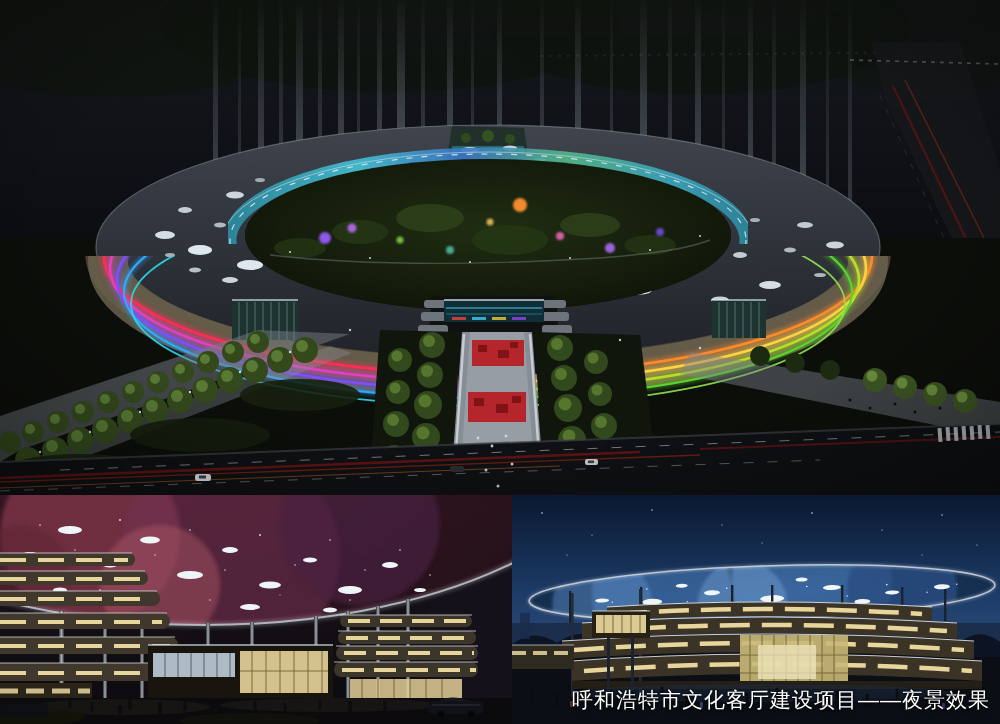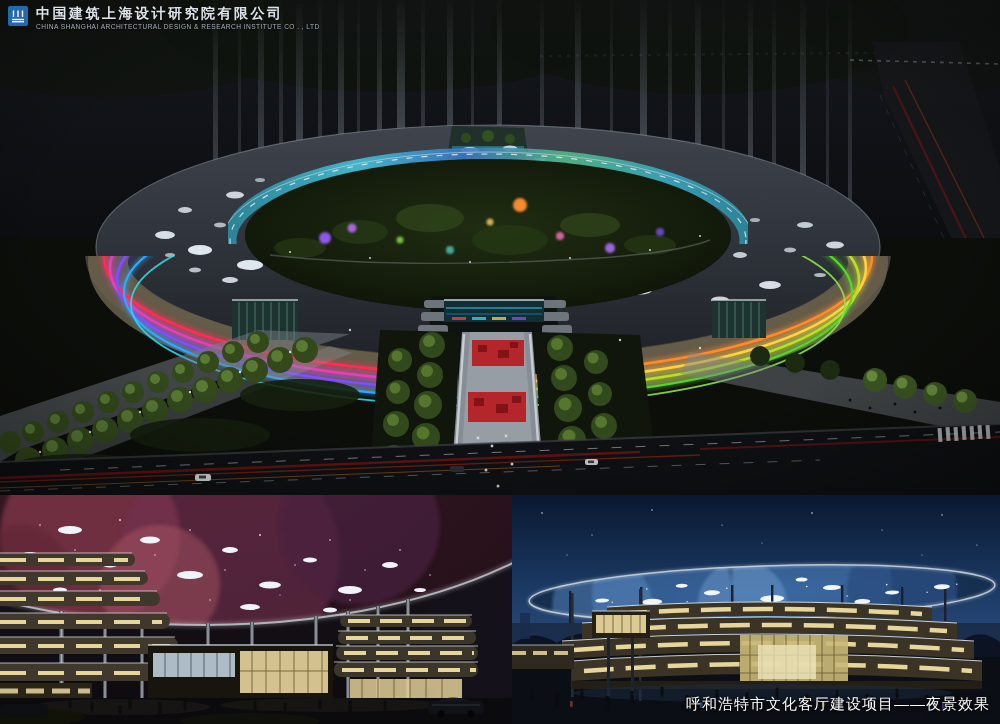--- a/index.html
+++ b/index.html
@@ -11,21 +11,21 @@
   #bl-panel{left:0;top:495px;width:512px;height:229px;}
   #br-panel{left:512px;top:495px;width:488px;height:229px;}
   .logo-bar{position:absolute;top:6px;left:8px;display:flex;gap:8px;align-items:flex-start;z-index:9;}
   .logo-mark{width:20px;height:20px;border-radius:2px;background:#2468ae;flex:0 0 auto;
              display:flex;align-items:center;justify-content:center;}
   .logo-text{display:flex;flex-direction:column;}
   .company-zh{font-size:14px;line-height:15px;font-weight:bold;color:#dde3ea;
               letter-spacing:2.5px;text-shadow:0 1px 2px rgba(0,0,0,.9);}
   .company-en{font-size:6.6px;line-height:8px;color:#a8b1bb;letter-spacing:.45px;margin-top:2px;
               text-shadow:0 1px 1px rgba(0,0,0,.9);}
-  .caption{position:absolute;right:10px;bottom:10px;z-index:9;color:#ffffff;font-size:15px;
+  .caption{position:absolute;right:10px;bottom:10px;z-index:9;color:#ffffff;font-size:21px;
            letter-spacing:1px;text-shadow:0 1px 4px rgba(0,0,0,.9), 0 0 2px rgba(0,0,0,.8);}
 </style>
 </head>
 <body>
 
 <div class="board">
 
   <div class="panel" id="main-panel">
     <svg width="1000" height="495" viewBox="0 0 1000 495">
       <defs>
@@ -983,31 +983,14 @@
           <rect x="58" y="206" width="2.8" height="6" rx="1" fill="#6e2f2f"></rect>
           <rect x="188" y="207" width="2.8" height="6" rx="1" fill="#2f4a6e"></rect>
           <rect x="310" y="206" width="2.8" height="6" rx="1" fill="#6e5a2f"></rect>
           <rect x="430" y="208" width="2.8" height="6" rx="1" fill="#4a2f6e"></rect>
         </g>
       </g>
     </svg>
     <div class="caption">呼和浩特市文化客厅建设项目——夜景效果</div>
   </div>
 
-  <div class="logo-bar">
-    <div class="logo-mark">
-      <svg width="14" height="14" viewBox="0 0 14 14">
-        <g stroke="#ffffff" stroke-width="1.4" fill="none">
-          <line x1="2.5" y1="1.5" x2="2.5" y2="8"></line>
-            <line x1="7" y1="1.5" x2="7" y2="8"></line>
-            <line x1="11.5" y1="1.5" x2="11.5" y2="8"></line>
-          <line x1="1" y1="10.5" x2="13" y2="10.5"></line>
-        </g>
-        <rect x="1" y="12" width="12" height="1.4" fill="#ffffff"></rect>
-      </svg>
-    </div>
-    <div class="logo-text">
-      <div class="company-zh">中国建筑上海设计研究院有限公司</div>
-      <div class="company-en">CHINA SHANGHAI ARCHITECTURAL DESIGN &amp; RESEARCH INSTITUTE CO . , LTD</div>
-    </div>
-  </div>
 
 </div>
 
 </body></html>

